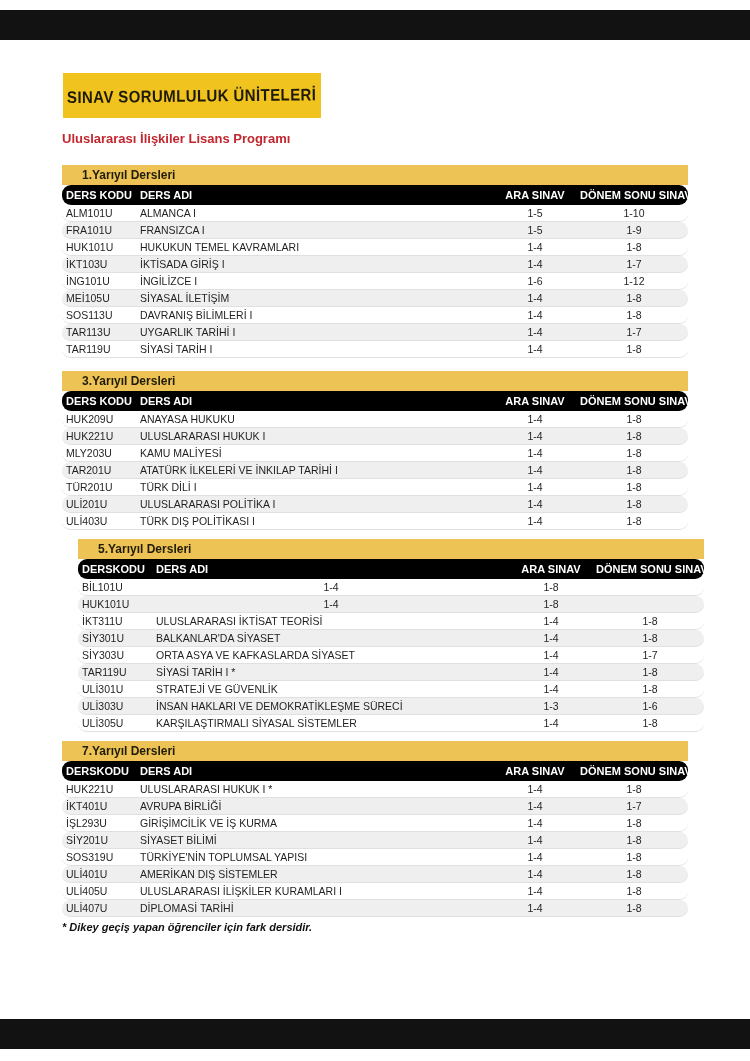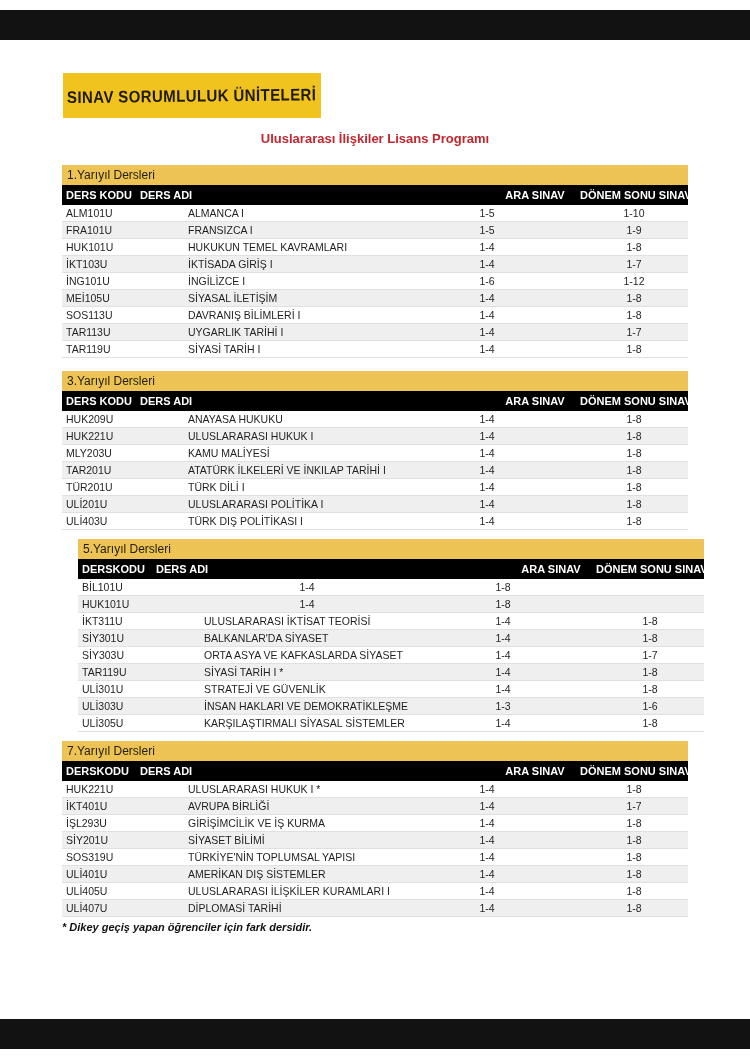--- a/index.html
+++ b/index.html
@@ -43,70 +43,69 @@
     color: #1d1a08;
     transform: scaleY(1.12) rotate(-0.6deg);
     white-space: nowrap;
   }
 
   .page-title {
     position: absolute;
     left: 62px;
     top: 131px;
     width: 626px;
-    text-align: center;
     font-size: 13px;
     font-weight: 700;
     color: var(--title-red, #C2262E);
   }
 
   .course-table {
     position: absolute;
     left: 62px;
     width: 626px;
   }
   .t0 { top: 165px; }
   .t1 { top: 371px; }
   .t2 { top: 539px; margin-left: 16px; }
   .t3 { top: 741px; }
 
   .section-bar {
     height: 20px;
     line-height: 20px;
     background: var(--section-bg, #EDC356);
     font-size: 12px;
-    font-weight: 400;
+    font-weight: 700;
     color: #201c07;
-    padding-left: 5px;
+    padding-left: 20px;
     box-sizing: border-box;
   }
   .thead, .trow {
     display: grid;
     grid-template-columns: 78px 1fr 90px 108px;
     box-sizing: border-box;
+    border-radius: 9px;
   }
   .thead {
     height: 20px;
     line-height: 20px;
     background: var(--header-bg, #000000);
     color: #ffffff;
     font-size: 11px;
     font-weight: 700;
   }
   .c1 { padding-left: 4px; white-space: nowrap; }
   .c2 { white-space: nowrap; overflow: hidden; }
   .c3, .c4 { text-align: center; white-space: nowrap; }
   .trow {
     height: 17px;
     line-height: 16px;
     font-size: 10.5px;
     color: #1f1f1f;
     border-bottom: 1px solid #e0e0e0;
     background: #ffffff;
-    gap: 48px;
   }
   .trow.stripe { background: var(--stripe, #EFEFEF); }
 
   .footnote {
     position: absolute;
     left: 62px;
     top: 921px;
     font-size: 11px;
     font-weight: 700;
     font-style: italic;

